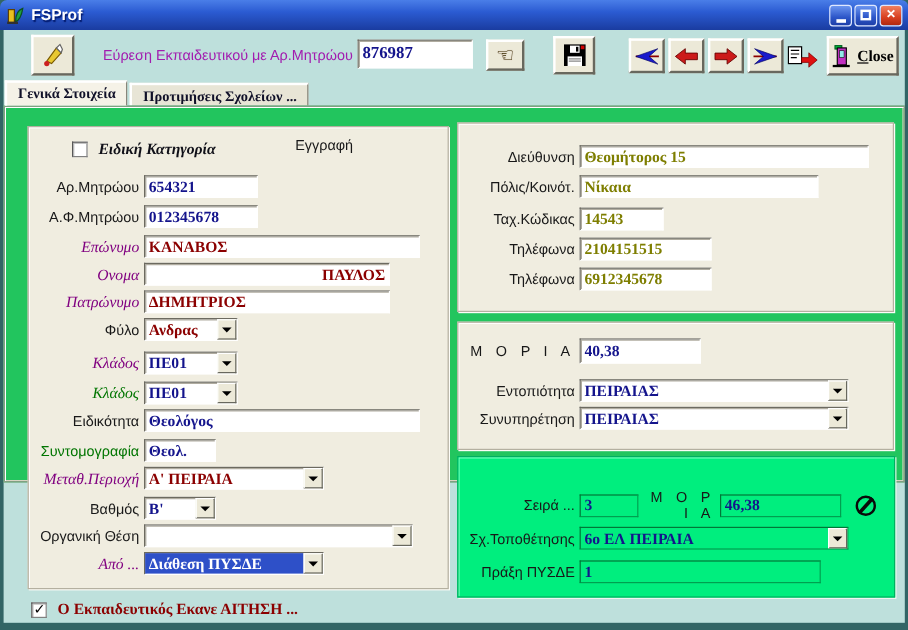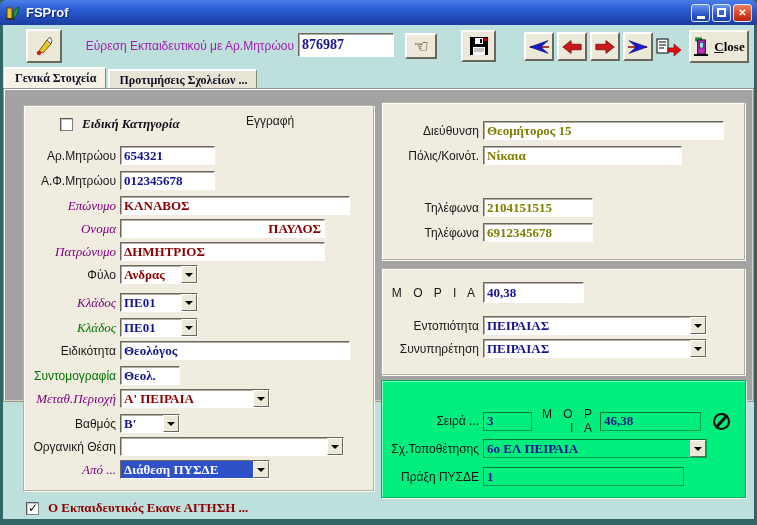--- a/index.html
+++ b/index.html
@@ -51,21 +51,21 @@
 
   
   .tabstrip { position:relative; height:21px; padding-left:1px; display:flex; align-items:flex-end; }
   .tab { font:bold 12px "Liberation Serif", serif; color:#101028; padding:2px 9px 3px;
     border:1px solid #88867a; border-bottom:none; background:#E8E5D6; cursor:default; }
   .tab.active { background:#F5F2E7; height:21px; border-top:2px solid #fff; border-left:2px solid #fff;
     position:relative; z-index:2;margin-top:26px; }
   .tab.inactive { height:19px; margin-left:2px; border-top:2px solid #fff; border-left:2px solid #fff; }
 
   
-  .mainpanel { position:relative; height:314px; background:#a3a3a3;
+  .mainpanel { position:relative; height:314px; background:#22c55e;
     border:1px solid #98968A; box-shadow:inset 1px 1px 0 #fff, inset -1px -1px 0 #D8D4C4; }
 
   .groupbox { position:absolute; background:#F0EDE0; border:1px solid #B4B0A0;
     box-shadow:inset 1px 1px 0 #fff, 1px 1px 0 #fdfcf7; }
   .gb-left    { left:19px;  top:16px;  width:351px; height:386px; }
   .gb-address { left:377px; top:13px;  width:364px; height:158px; }
   .gb-moria   { left:377px; top:179px; width:364px; height:107px; }
   .gb-suppl   { left:377px; top:291px; width:365px; height:118px;
     background:#00EE7E; border-color:#00B060; box-shadow:inset 1px 1px 0 #7cffc0, 1px 1px 0 #fdfcf7; }
 
@@ -315,20 +315,24 @@
 
       <div class="groupbox gb-address">
         <div class="row" style="top:18px;">
           <span class="rlabel w97">Διεύθυνση</span>
           <input class="tfield val-olive" style="width: 241px;" value="Θεομήτορος 15">
         </div>
         <div class="row" style="top:43px;">
           <span class="rlabel w97">Πόλις/Κοινότ.</span>
           <input class="tfield val-olive" style="width: 199px;" value="Νίκαια">
         </div>
+        <div class="row" style="top:70px;">
+          <span class="rlabel w97">Ταχ.Κώδικας</span>
+          <input class="tfield val-olive" style="width: 70px;" value="14543">
+        </div>
         <div class="row" style="top:95px;">
           <span class="rlabel w97">Τηλέφωνα</span>
           <input class="tfield val-olive" style="width: 110px;" value="2104151515">
         </div>
         <div class="row" style="top:120px;">
           <span class="rlabel w97">Τηλέφωνα</span>
           <input class="tfield val-olive" style="width: 110px;" value="6912345678">
         </div>
       </div>
 

